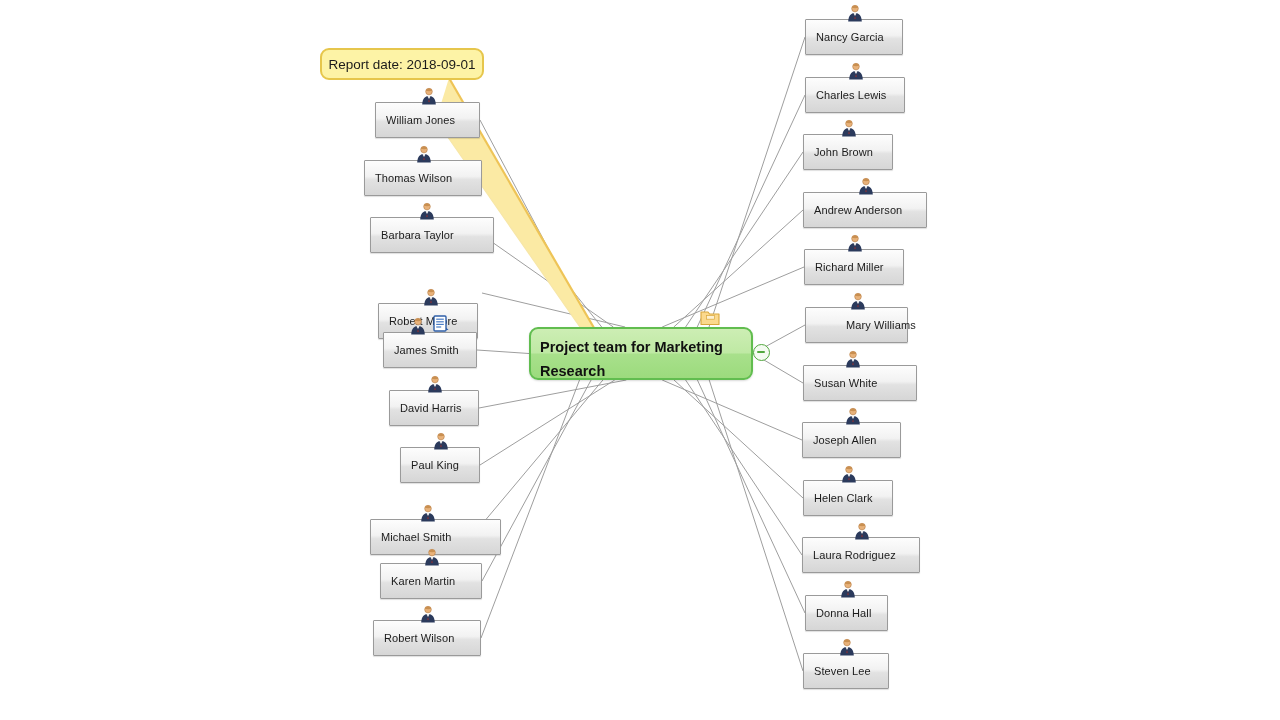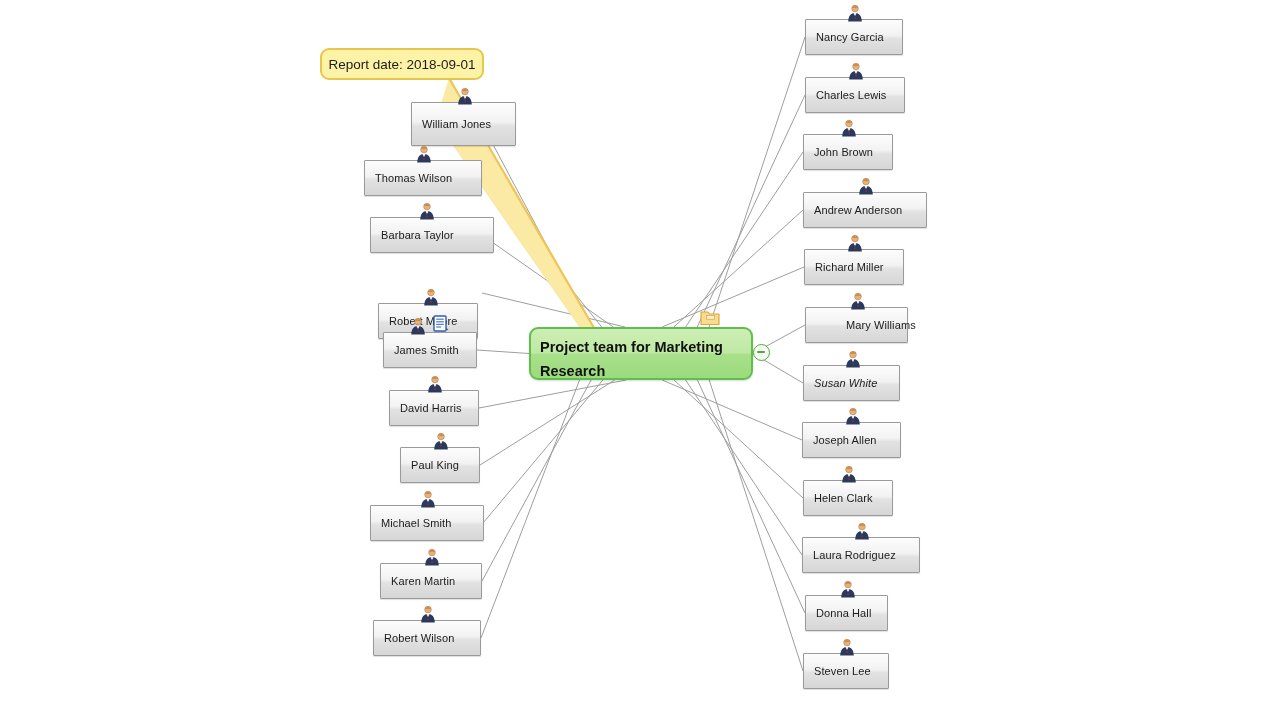--- a/index.html
+++ b/index.html
@@ -174,21 +174,21 @@
   </div>
 
   <svg id="folder-icon" viewBox="0 0 20 16">
     <path d="M1 2 h7 l1.6 2 H19 v10.5 H1 Z" fill="#fbd98d" stroke="#d9a73c" stroke-width="1.1" stroke-linejoin="round"></path>
     <rect x="6.5" y="5.6" width="8" height="3.6" fill="#fdf0cf" stroke="#d9a73c" stroke-width="0.7"></rect>
   </svg>
 
   <div id="collapse-btn"></div>
 
   <div id="left-branch">
-      <div class="node" style="left: 375px; top: 102px; width: 105px; height: 44px; margin-left: 36px;">
+      <div class="node" style="left: 375px; top: 102px; width: 105px; height: 36px;">
         <span class="node-label">William Jones</span>
         <svg class="avatar" viewBox="0 0 18 18" style="left: 43.5px;">
           <circle cx="9" cy="4.6" r="3.3" fill="#e8b27a" stroke="#b67c45" stroke-width="0.6"></circle>
           <path d="M9 1.4 a3.3 3.3 0 0 1 3.2 2.6 c-1.6 .2 -4.6 .2 -6.4 0 A3.3 3.3 0 0 1 9 1.4 Z" fill="#c98f50"></path>
           <path d="M2.2 17.6 C2.4 11.7 5 9.1 9 9.1 c4 0 6.6 2.6 6.8 8.5 Z" fill="#2b3a5c"></path>
           <path d="M7.4 9.3 L9 12.1 L10.6 9.3 L9.9 8.9 L8.1 8.9 Z" fill="#f2f2f2"></path>
           <path d="M9 12.1 L8.3 14.4 L9 15.2 L9.7 14.4 Z" fill="#9b2f2f"></path>
         </svg>
       </div>
       <div class="node" style="left: 364px; top: 160px; width: 118px; height: 36px;">
@@ -252,21 +252,21 @@
       <div class="node" style="left: 400px; top: 447px; width: 80px; height: 36px;">
         <span class="node-label">Paul King</span>
         <svg class="avatar" viewBox="0 0 18 18" style="left: 31px;">
           <circle cx="9" cy="4.6" r="3.3" fill="#e8b27a" stroke="#b67c45" stroke-width="0.6"></circle>
           <path d="M9 1.4 a3.3 3.3 0 0 1 3.2 2.6 c-1.6 .2 -4.6 .2 -6.4 0 A3.3 3.3 0 0 1 9 1.4 Z" fill="#c98f50"></path>
           <path d="M2.2 17.6 C2.4 11.7 5 9.1 9 9.1 c4 0 6.6 2.6 6.8 8.5 Z" fill="#2b3a5c"></path>
           <path d="M7.4 9.3 L9 12.1 L10.6 9.3 L9.9 8.9 L8.1 8.9 Z" fill="#f2f2f2"></path>
           <path d="M9 12.1 L8.3 14.4 L9 15.2 L9.7 14.4 Z" fill="#9b2f2f"></path>
         </svg>
       </div>
-      <div class="node" style="left: 370px; top: 505px; width: 114px; height: 36px;">
+      <div class="node" style="left: 370px; top: 519px; width: 131px; height: 36px;">
         <span class="node-label">Michael Smith</span>
         <svg class="avatar" viewBox="0 0 18 18" style="left: 47.5px;">
           <circle cx="9" cy="4.6" r="3.3" fill="#e8b27a" stroke="#b67c45" stroke-width="0.6"></circle>
           <path d="M9 1.4 a3.3 3.3 0 0 1 3.2 2.6 c-1.6 .2 -4.6 .2 -6.4 0 A3.3 3.3 0 0 1 9 1.4 Z" fill="#c98f50"></path>
           <path d="M2.2 17.6 C2.4 11.7 5 9.1 9 9.1 c4 0 6.6 2.6 6.8 8.5 Z" fill="#2b3a5c"></path>
           <path d="M7.4 9.3 L9 12.1 L10.6 9.3 L9.9 8.9 L8.1 8.9 Z" fill="#f2f2f2"></path>
           <path d="M9 12.1 L8.3 14.4 L9 15.2 L9.7 14.4 Z" fill="#9b2f2f"></path>
         </svg>
       </div>
       <div class="node" style="left: 380px; top: 563px; width: 102px; height: 36px;">
@@ -344,21 +344,21 @@
       <div class="node" style="left: 805px; top: 307px; width: 103px; height: 36px; padding-left: 30px;">
         <span class="node-label">Mary Williams</span>
         <svg class="avatar" viewBox="0 0 18 18" style="left: 42.5px;">
           <circle cx="9" cy="4.6" r="3.3" fill="#e8b27a" stroke="#b67c45" stroke-width="0.6"></circle>
           <path d="M9 1.4 a3.3 3.3 0 0 1 3.2 2.6 c-1.6 .2 -4.6 .2 -6.4 0 A3.3 3.3 0 0 1 9 1.4 Z" fill="#c98f50"></path>
           <path d="M2.2 17.6 C2.4 11.7 5 9.1 9 9.1 c4 0 6.6 2.6 6.8 8.5 Z" fill="#2b3a5c"></path>
           <path d="M7.4 9.3 L9 12.1 L10.6 9.3 L9.9 8.9 L8.1 8.9 Z" fill="#f2f2f2"></path>
           <path d="M9 12.1 L8.3 14.4 L9 15.2 L9.7 14.4 Z" fill="#9b2f2f"></path>
         </svg>
       </div>
-      <div class="node" style="left: 803px; top: 365px; width: 97px; height: 36px; font-style: italic;">
+      <div class="node" style="left: 803px; top: 365px; width: 114px; height: 36px;">
         <span class="node-label">Susan White</span>
         <svg class="avatar" viewBox="0 0 18 18" style="left: 39.5px;">
           <circle cx="9" cy="4.6" r="3.3" fill="#e8b27a" stroke="#b67c45" stroke-width="0.6"></circle>
           <path d="M9 1.4 a3.3 3.3 0 0 1 3.2 2.6 c-1.6 .2 -4.6 .2 -6.4 0 A3.3 3.3 0 0 1 9 1.4 Z" fill="#c98f50"></path>
           <path d="M2.2 17.6 C2.4 11.7 5 9.1 9 9.1 c4 0 6.6 2.6 6.8 8.5 Z" fill="#2b3a5c"></path>
           <path d="M7.4 9.3 L9 12.1 L10.6 9.3 L9.9 8.9 L8.1 8.9 Z" fill="#f2f2f2"></path>
           <path d="M9 12.1 L8.3 14.4 L9 15.2 L9.7 14.4 Z" fill="#9b2f2f"></path>
         </svg>
       </div>
       <div class="node" style="left: 802px; top: 422px; width: 99px; height: 36px;">

